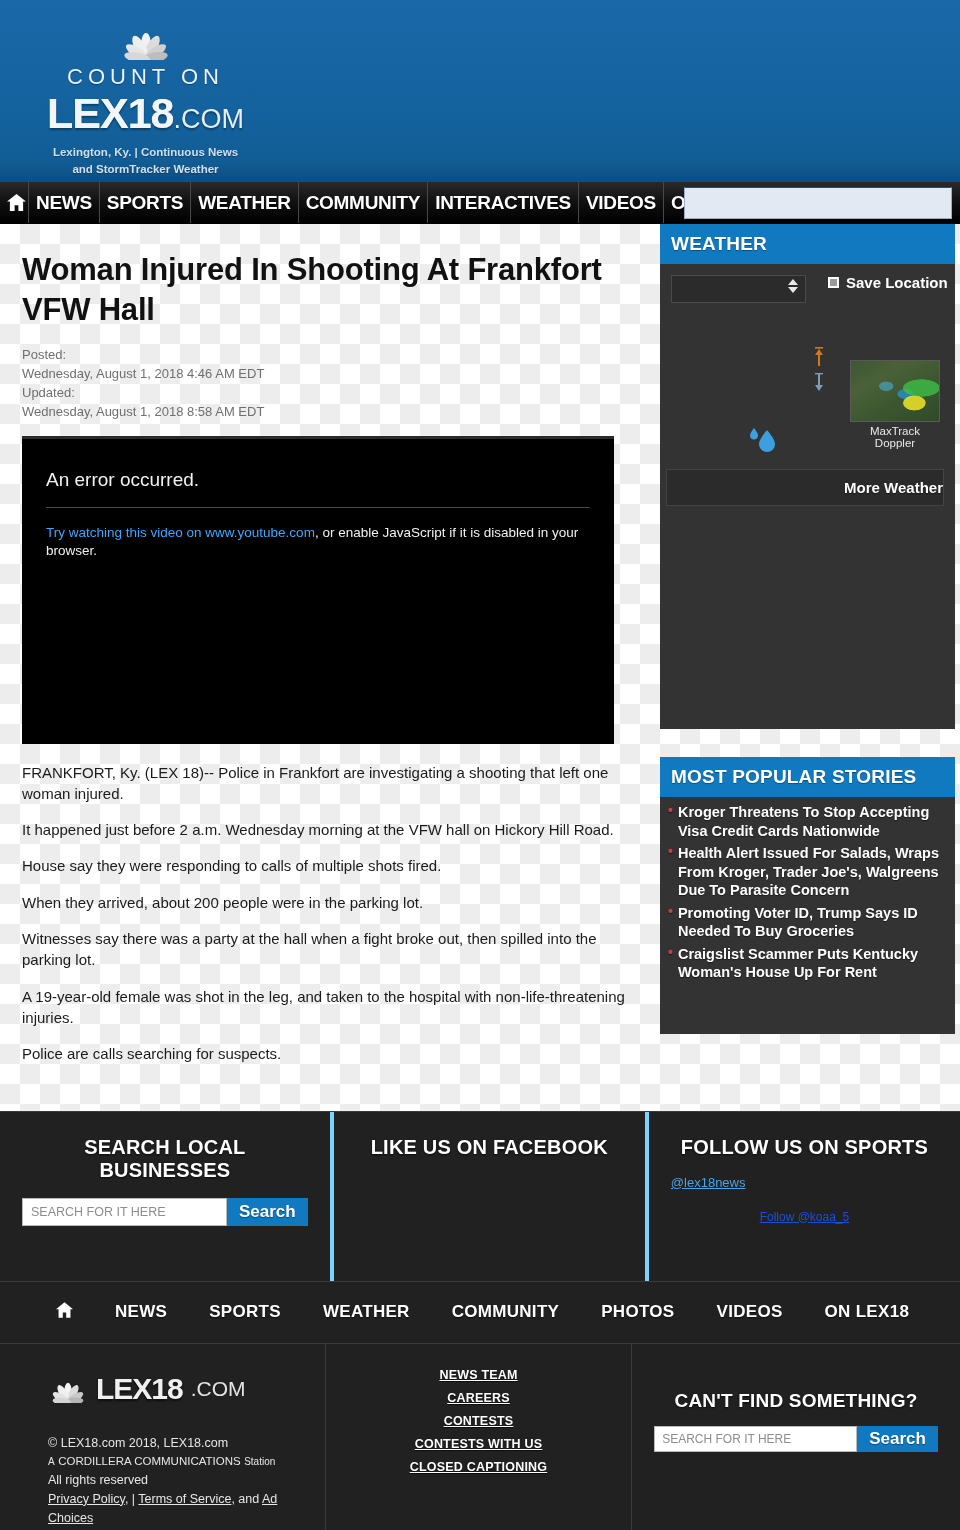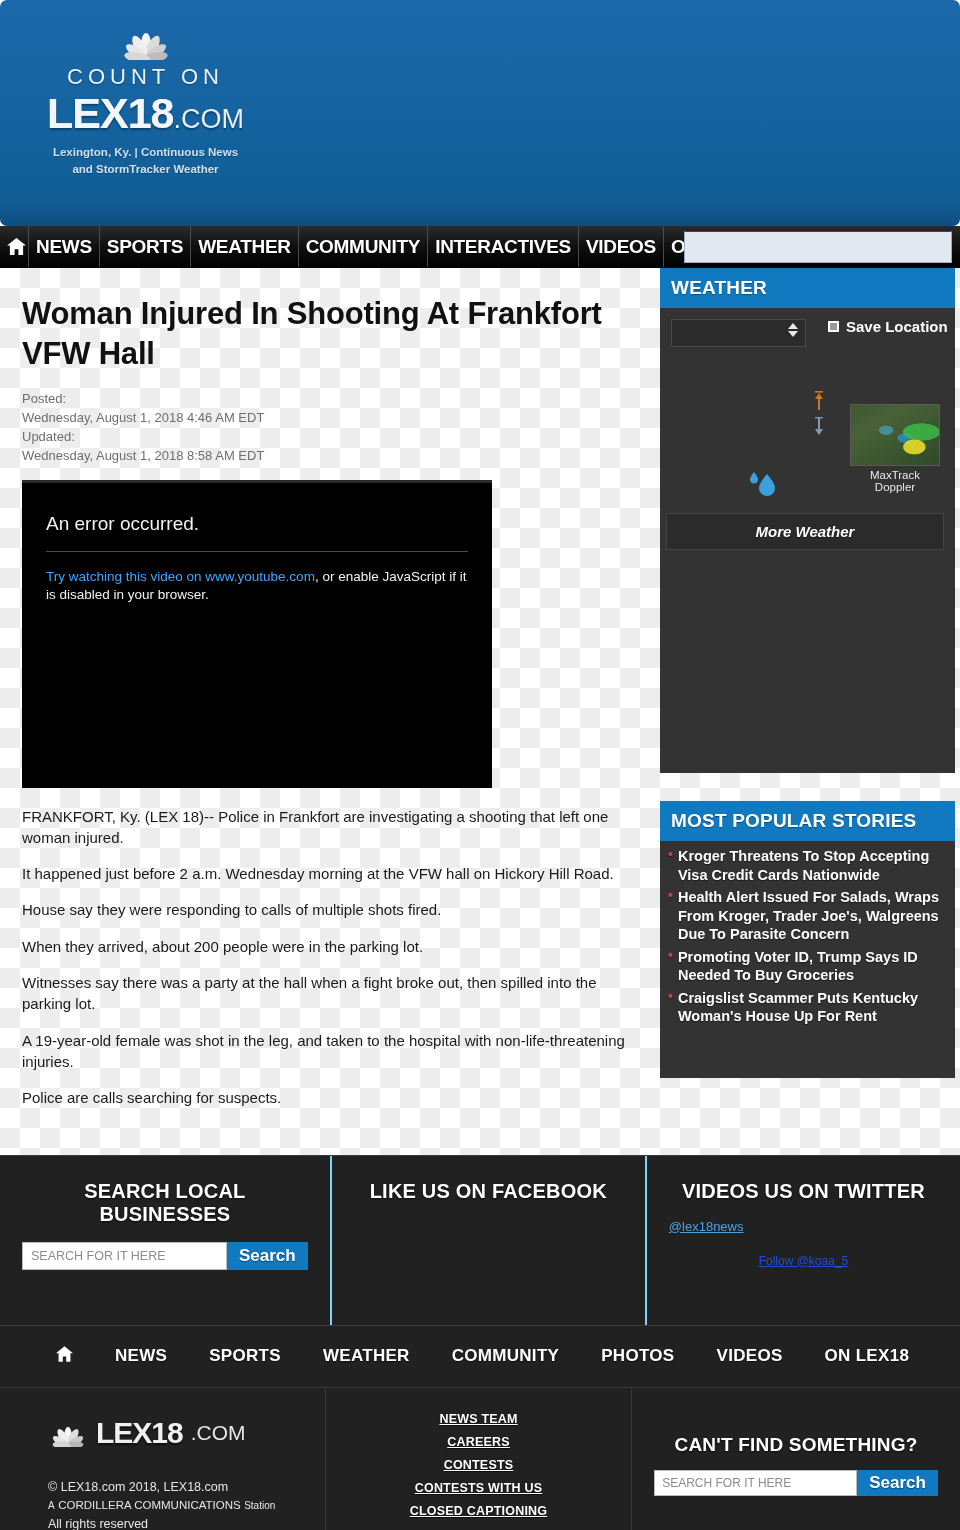--- a/index.html
+++ b/index.html
@@ -15,24 +15,23 @@
     background-color: #ffffff;
     background-image:
       linear-gradient(45deg, #ededed 25%, transparent 25%, transparent 75%, #ededed 75%, #ededed),
       linear-gradient(45deg, #ededed 25%, transparent 25%, transparent 75%, #ededed 75%, #ededed);
     background-size: 40px 40px;
     background-position: 0 0, 20px 20px;
   }
 
   
   .masthead {
-    height: 226px;
+    height: 182px;
     background: linear-gradient(180deg,#1b68a8 0%, #14639f 55%, #125d96 88%, #0e4d80 100%);
     position: relative;
-    border-radius: 7px;
   }
   .logo-wrap {
     position: absolute;
     left: 18px; top: 22px;
     width: 255px;
     text-align: center;
     color: #fff;
   }
   .peacock { display:block; margin: 0 auto 4px auto; }
   .count-on {
@@ -125,21 +124,21 @@
     letter-spacing: -0.2px;
     margin-bottom: 14px;
   }
   .meta {
     font-size: 13px;
     color: #6f6f6f;
     line-height: 1.48;
     margin-bottom: 14px;
   }
   .video-box {
-    width: 470px;
+    width: 592px;
     height: 308px;
     background: #000;
     border-top: 3px solid #2b2b2b;
     padding: 30px 24px 0 24px;
     margin-bottom: 18px;
   }
   .video-err {
     color: #f1f1f1;
     font-size: 19px;
     padding-bottom: 16px;
@@ -211,24 +210,23 @@
       radial-gradient(ellipse at 62% 55%, rgba(40,150,220,.7) 0 10%, transparent 11%),
       radial-gradient(ellipse at 40% 42%, rgba(70,180,230,.55) 0 9%, transparent 10%),
       linear-gradient(150deg,#3e5733 0%, #4a6138 30%, #3c5730 60%, #2f4a2a 100%);
   }
   .doppler-cap {
     color:#e9e9e9; font-size:11.5px; text-align:center; margin-top:3px;
   }
   .more-weather {
     position:absolute; left:6px; right:11px; top:205px;
     background:#2b2b2b; border:1px solid #444;
-    color:#fff; font-size:15px; font-weight:bold; text-align:center;
+    color:#fff; font-size:15px; font-weight:bold; text-align:right;
     padding:9px 0;
     text-shadow: 0 1px 1px rgba(0,0,0,.5);
-    font-style: italic;
   }
   .mps-body {
     background:#333333;
     padding: 6px 10px 10px 8px;
     min-height: 237px;
   }
   .mps-item {
     display:flex; gap:5px;
     color:#ffffff;
     font-size:14.5px;
@@ -242,21 +240,21 @@
   
   .fwidgets {
     background:#212121;
     display:flex;
     height:170px;
     border-top: 1px solid #3a3a3a;
   }
   .fw-col {
     flex:1;
     padding: 24px 22px 0 22px;
-    border-right:2px solid #7dd3fc;
+    border-right:4px solid #7dd3fc;
     position:relative;
   }
   .fw-col:last-child { border-right:none; }
   .fw-title {
     color:#ffffff; font-size:20px; font-weight:bold; text-align:center;
     margin-bottom: 16px; letter-spacing:.2px;
     text-shadow: 0 1px 2px rgba(0,0,0,.7);
   }
   .srch-row { display:flex; }
   .srch-input {
@@ -473,21 +471,21 @@
     <div class="fw-title">SEARCH LOCAL BUSINESSES</div>
     <div class="srch-row">
       <div class="srch-input">SEARCH FOR IT HERE</div>
       <div class="srch-btn">Search</div>
     </div>
   </div>
   <div class="fw-col">
     <div class="fw-title">LIKE US ON FACEBOOK</div>
   </div>
   <div class="fw-col">
-    <div class="fw-title">VIDEOS US ON TWITTER</div>
+    <div class="fw-title">FOLLOW US ON SPORTS</div>
     <a class="tw-link" href="#">@lex18news</a>
     <a class="tw-follow" href="#">Follow @koaa_5</a>
   </div>
 </div>
 
 <div class="footnav">
   <span class="footnav-home">
     <svg width="17" height="16" viewBox="0 0 20 18">
         <path d="M10 0 L20 8 L17 8 L17 18 L12 18 L12 12 L8 12 L8 18 L3 18 L3 8 L0 8 Z" fill="#ffffff"></path>
       </svg>

